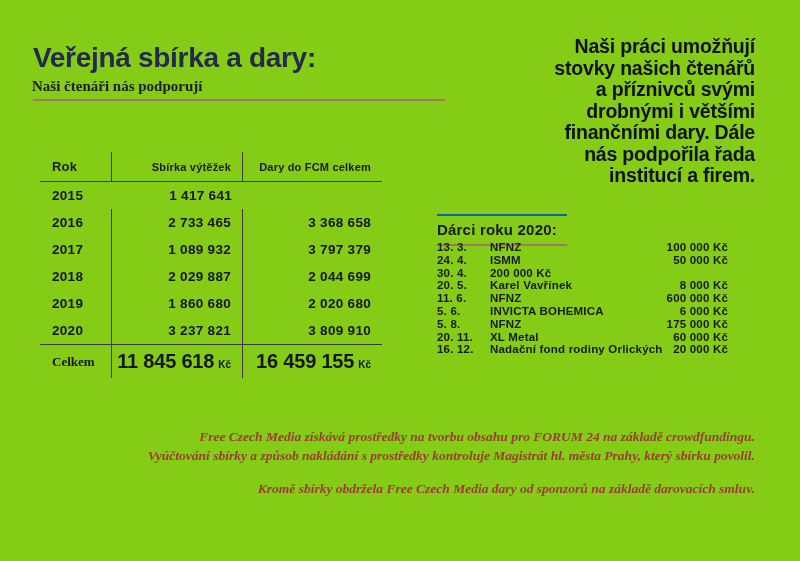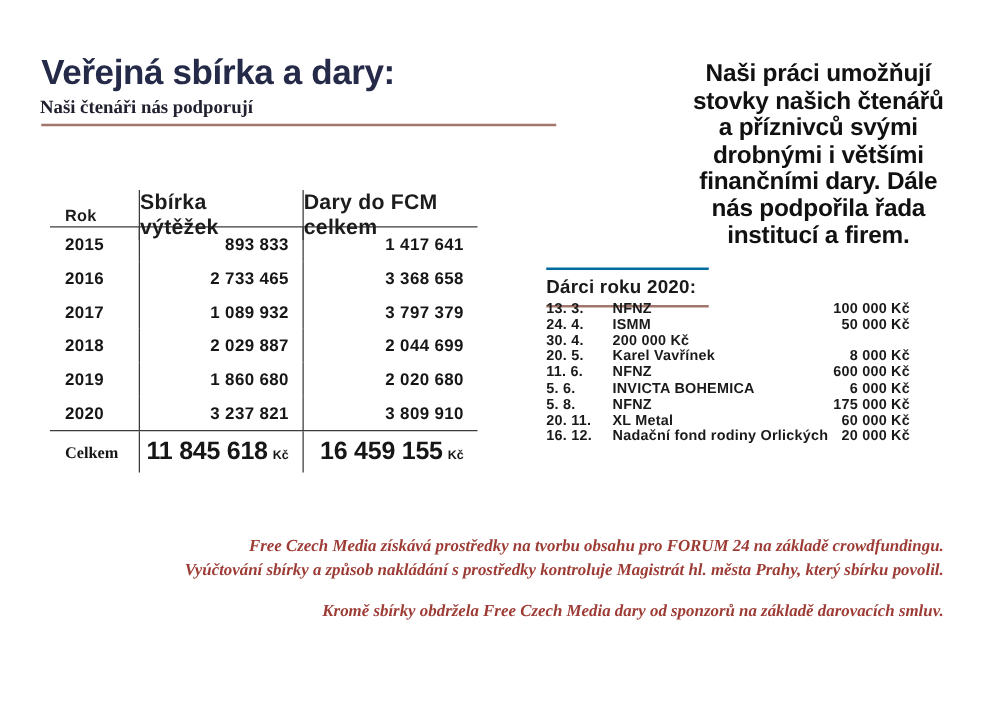--- a/index.html
+++ b/index.html
@@ -1,21 +1,21 @@
 <!DOCTYPE html>
 <html><head>
 <meta charset="utf-8">
 <style>
   * { margin: 0; padding: 0; box-sizing: border-box; }
   html, body { background: #e8e8e8; }
   .page {
     position: relative;
     width: 800px;
     height: 561px;
-    background: #ffffff;
+    background: #84cc16;
     font-family: "Liberation Sans", sans-serif;
     color: #161616;
     overflow: hidden;
     margin: 0 auto;
   }
 
   
   .title {
     position: absolute;
     left: 33px; top: 42px;
@@ -52,32 +52,32 @@
     align-items: center;
   }
   .tr-header { height: 30px; border-bottom: 1.5px solid #3b3b3b; }
   .tr-data   { height: 27px; }
   .tr-total  { height: 34px; border-top: 1.5px solid #3b3b3b; }
   .td { height: 100%; display: flex; align-items: center; }
   .td-mid { border-left: 1.2px solid #3b3b3b; border-right: 1.2px solid #3b3b3b; }
   .td-first { padding-left: 12px; }
   .td-num { justify-content: flex-end; padding-right: 11px; }
   .th-label { font-size: 13px; font-weight: bold; letter-spacing: .2px; color: #1c1c1c; }
-  .tr-header .td-num { font-size: 17px; font-weight: bold; }
+  .tr-header .td-num { font-size: 11px; font-weight: bold; text-align: center; }
   .tr-data .td-first { font-size: 13.5px; font-weight: bold; letter-spacing: .3px; }
   .tr-data .td-num { font-size: 13.5px; font-weight: bold; letter-spacing: .3px; }
   .total-label { font-size: 13px; font-weight: bold; font-family: Liberation Serif, serif; }
   .total-num { font-size: 20px; font-weight: bold; letter-spacing: -0.2px; }
   .kc { font-size: 10px; font-weight: bold; margin-left: 4px; position: relative; top: 3px; letter-spacing: 0; }
 
   
   .intro {
     position: absolute;
-    right: 45px; top: 49px;
-    text-align: center;
+    right: 45px; top: 36px;
+    text-align: right;
     font-size: 19.5px;
     line-height: 21.5px;
     font-weight: bold;
     color: #111111;
     letter-spacing: -0.2px;
   }
 
   
   .donors-heading {
     position: absolute;
@@ -144,21 +144,20 @@
 
   <div class="stats-table">
     <div class="tr tr-header">
       <div class="td td-first th-label">Rok</div>
       <div class="td td-mid td-num th-label">Sbírka výtěžek</div>
       <div class="td td-num th-label">Dary do FCM celkem</div>
     </div>
 
     <div class="tr tr-data">
       <div class="td td-first">2015</div>
-      <div class="td td-mid td-num">893 833</div>
       <div class="td td-num">1 417 641</div>
     </div>
     <div class="tr tr-data">
       <div class="td td-first">2016</div>
       <div class="td td-mid td-num">2 733 465</div>
       <div class="td td-num">3 368 658</div>
     </div>
     <div class="tr tr-data">
       <div class="td td-first">2017</div>
       <div class="td td-mid td-num">1 089 932</div>

